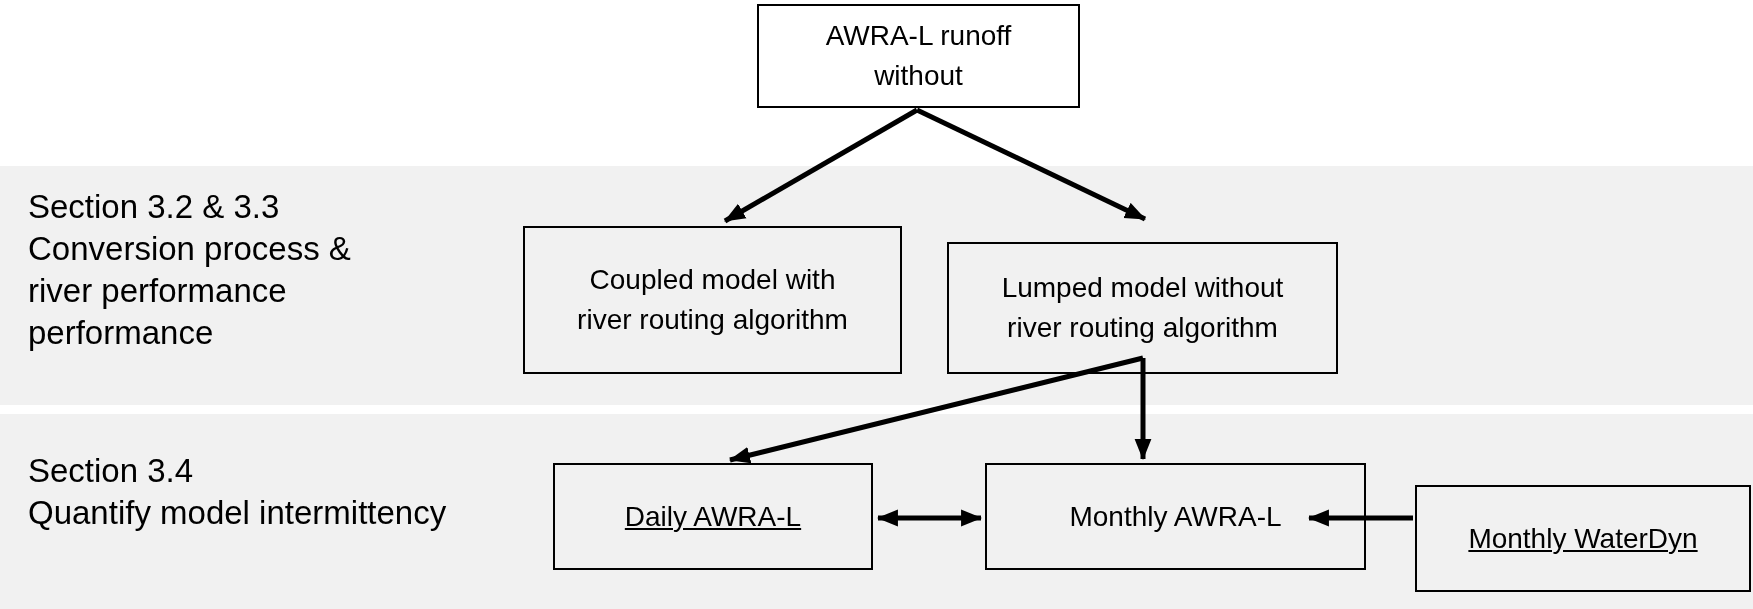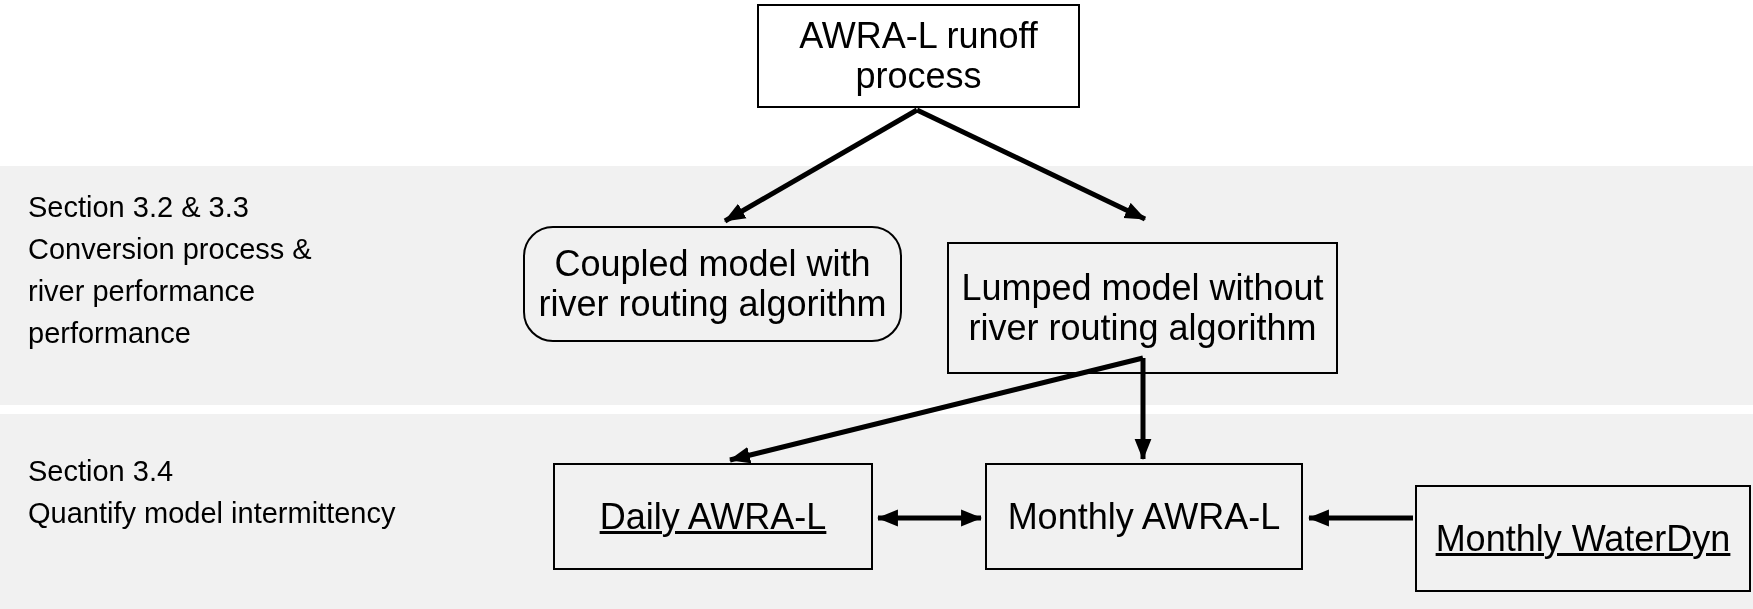--- a/index.html
+++ b/index.html
@@ -21,46 +21,46 @@
     left: 0;
     width: 1753px;
     background: #f1f1f1;
   }
   #band-1 { top: 166px; height: 239px; }
   #band-2 { top: 414px; height: 195px; }
 
   .section-label {
     position: absolute;
     left: 28px;
-    font-size: 29px;
+    font-size: 33px;
     line-height: 42px;
     white-space: nowrap;
   }
   #section-label-1 { top: 186px; }
   #section-label-2 { top: 450px; }
   .section-label span { display: block; }
 
   .node {
     position: absolute;
     border: 2px solid #000000;
     background: transparent;
     display: flex;
     flex-direction: column;
     align-items: center;
     justify-content: center;
     text-align: center;
-    font-size: 36px;
+    font-size: 28px;
     line-height: 40px;
     box-sizing: border-box;
   }
   #node-awra     { left: 757px;  top: 4px;   width: 323px; height: 104px; }
-  #node-coupled  { left: 523px;  top: 226px; width: 379px; height: 116px; border-radius: 30px; }
+  #node-coupled  { left: 523px;  top: 226px; width: 379px; height: 148px; }
   #node-lumped   { left: 947px;  top: 226px; width: 391px; height: 132px; margin-top: 16px; }
   #node-daily    { left: 553px;  top: 463px; width: 320px; height: 107px; text-decoration: underline; }
-  #node-monthly  { left: 985px;  top: 463px; width: 318px; height: 107px; }
+  #node-monthly  { left: 985px;  top: 463px; width: 381px; height: 107px; }
   #node-waterdyn { left: 1415px; top: 485px; width: 336px; height: 107px; text-decoration: underline; }
 
   #arrow-layer {
     position: absolute;
     left: 0;
     top: 0;
     width: 1753px;
     height: 609px;
     pointer-events: none;
   }
@@ -95,21 +95,21 @@
     <line x1="917" y1="110" x2="725" y2="221" marker-end="url(#ah)"></line>
     <line x1="917" y1="110" x2="1145" y2="219" marker-end="url(#ah)"></line>
     <line x1="1143" y1="358" x2="1143" y2="459" marker-end="url(#ah)"></line>
     <line x1="1143" y1="358" x2="730" y2="460" marker-end="url(#ah)"></line>
     <line x1="878" y1="518" x2="981" y2="518" marker-start="url(#ah)" marker-end="url(#ah)"></line>
     <line x1="1413" y1="518" x2="1309" y2="518" marker-end="url(#ah)"></line>
   </svg>
 
   <div class="node" id="node-awra">
     <span>AWRA-L runoff</span>
-    <span>process</span>
+    <span>without</span>
   </div>
 
   <div class="node" id="node-coupled">
     <span>Coupled model with</span>
     <span>river routing algorithm</span>
   </div>
 
   <div class="node" id="node-lumped">
     <span>Lumped model without</span>
     <span>river routing algorithm</span>

